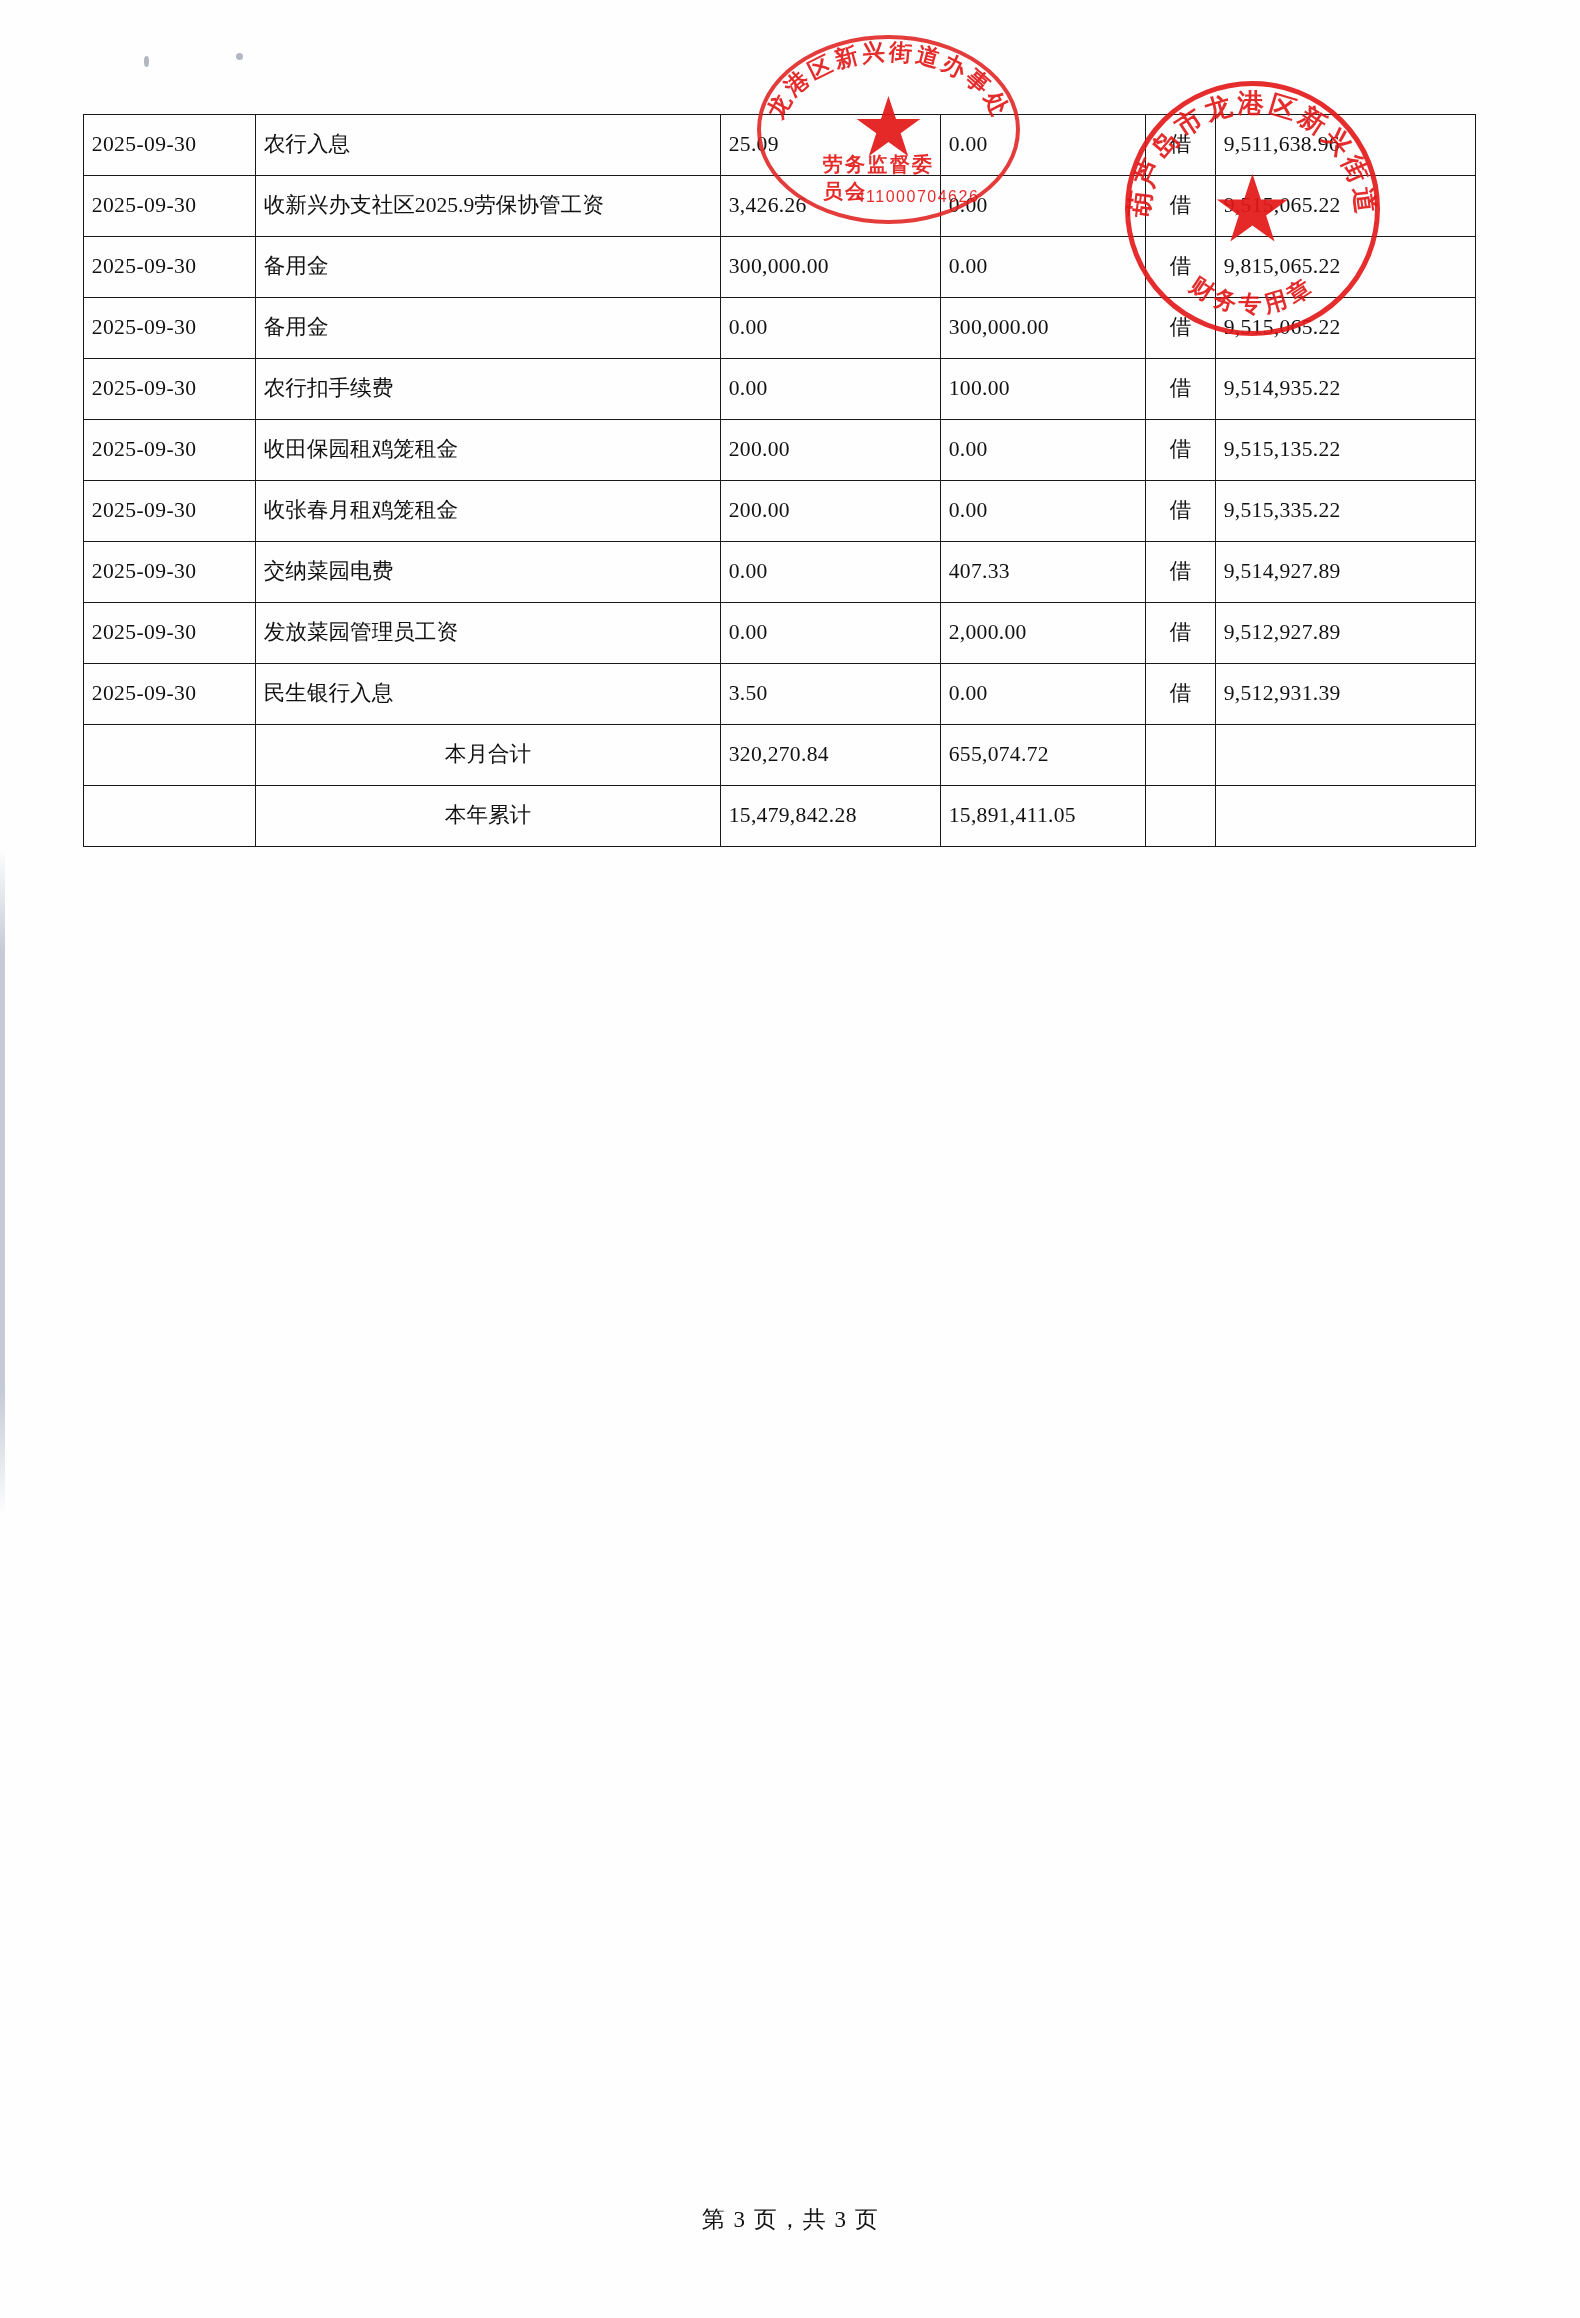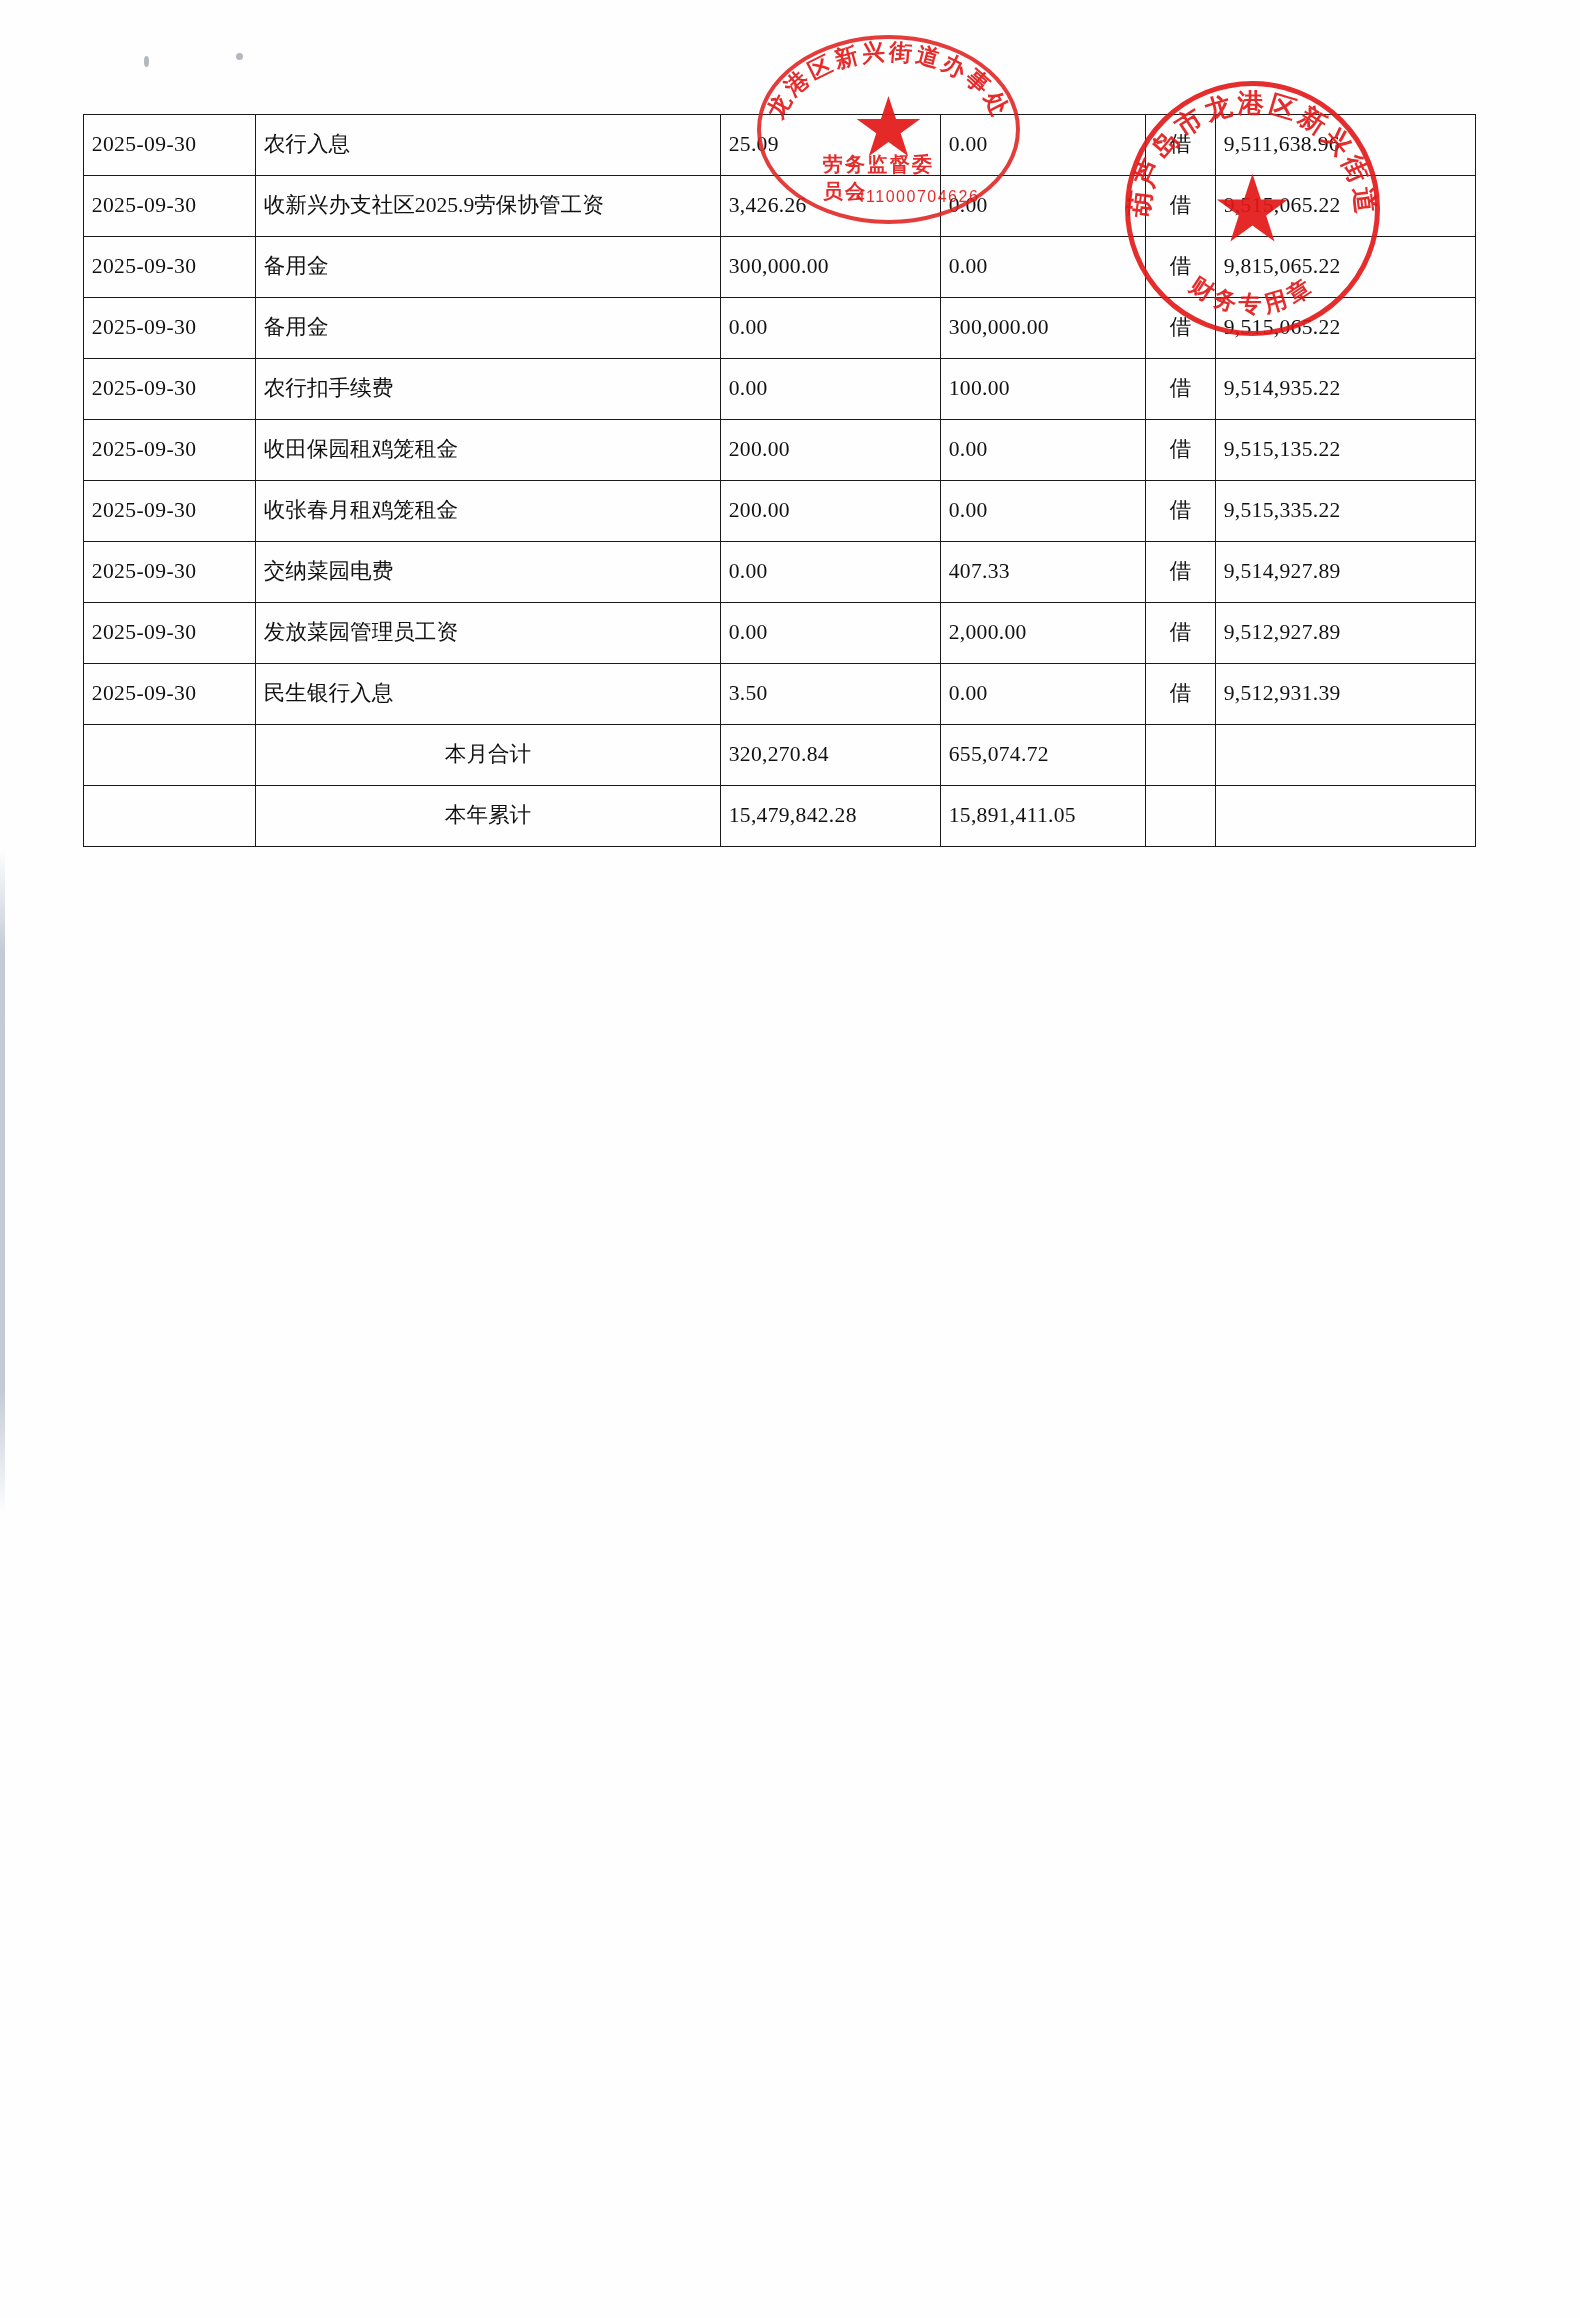--- a/index.html
+++ b/index.html
@@ -316,14 +316,15 @@
           <textPath href="#roundArcTop" startOffset="50%" text-anchor="middle">葫芦岛市龙港区新兴街道</textPath>
         </text>
         <text font-size="30" letter-spacing="6">
           <textPath href="#roundArcBottom" startOffset="50%" text-anchor="middle">财务专用章</textPath>
         </text>
       </svg>
     </div>
     <div class="star">★</div>
   </div>
 
+  <div class="footer">第 3 页，共 3 页</div>
 </div>
 
 
 </body></html>

